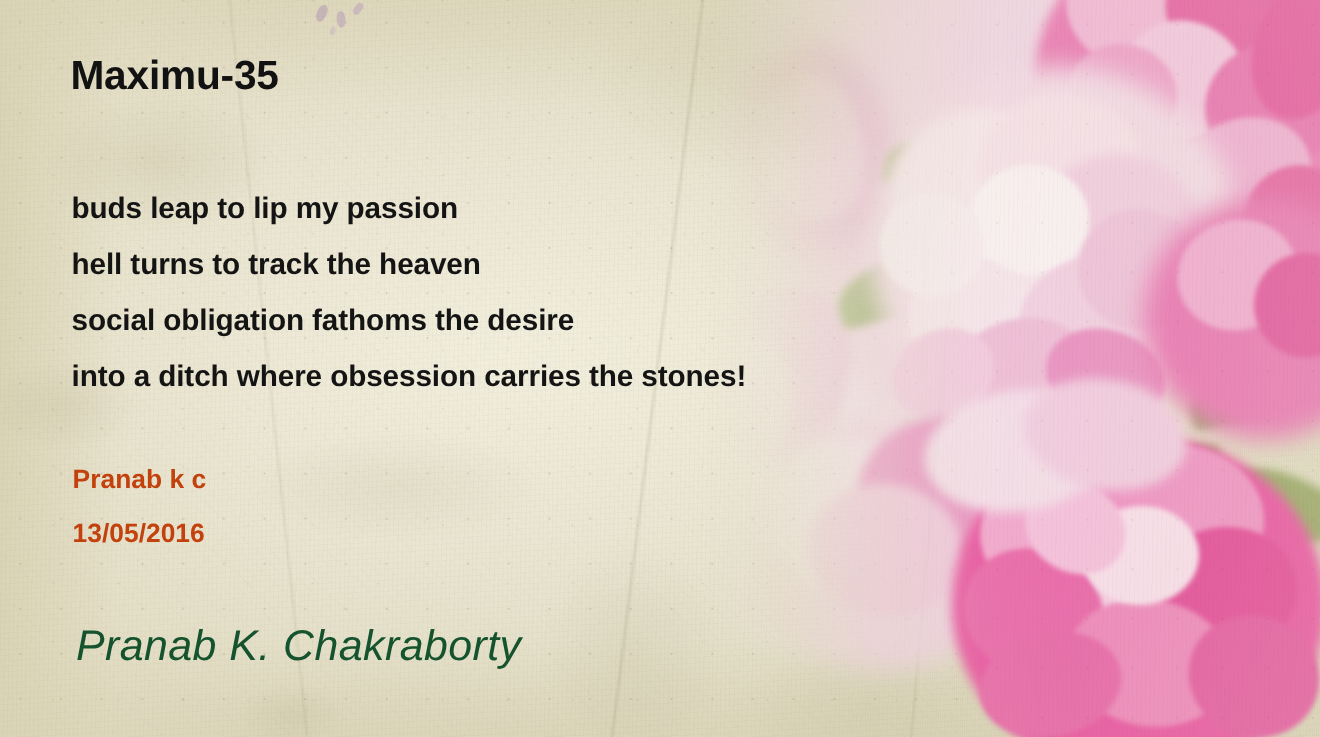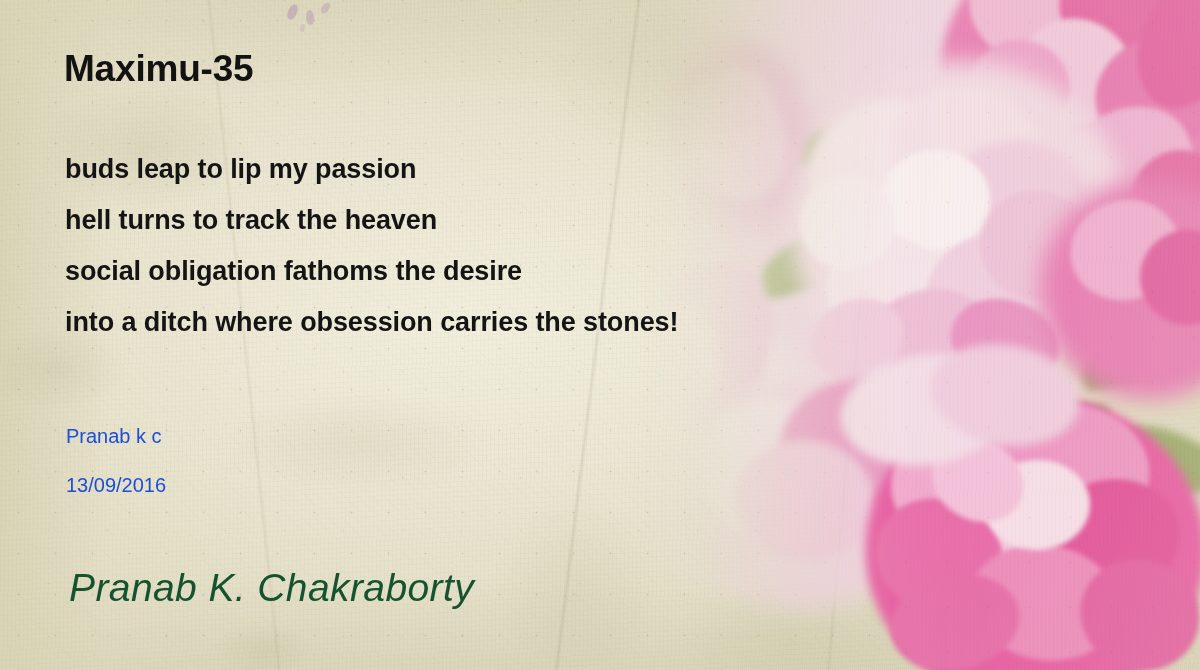--- a/index.html
+++ b/index.html
@@ -166,39 +166,39 @@
     top: 48px;
     font-size: 37px;
     font-weight: bold;
     color: #121212;
     letter-spacing: -0.2px;
     white-space: nowrap;
   }
   .poem-body {
     position: absolute;
     left: 65px;
-    top: 144px;
+    top: 164px;
   }
   .poem-line {
     font-size: 27px;
     font-weight: bold;
     color: #141414;
     line-height: 51px;
     white-space: nowrap;
     letter-spacing: -0.1px;
   }
   .byline {
     position: absolute;
     left: 66px;
     top: 412px;
   }
   .byline div {
-    font-size: 20px;
-    font-weight: normal;
-    color: #1d4ed8;
+    font-size: 24px;
+    font-weight: bold;
+    color: #c2410c;
     line-height: 49px;
     white-space: nowrap;
   }
   .signature {
     position: absolute;
     left: 69px;
     top: 566px;
     font-size: 39px;
     font-style: italic;
     font-weight: normal;
@@ -307,19 +307,19 @@
 
     <div class="poem-body">
       <div class="poem-line">buds leap to lip my passion</div>
       <div class="poem-line">hell turns to track the heaven</div>
       <div class="poem-line">social obligation fathoms the desire</div>
       <div class="poem-line">into a ditch where obsession carries the stones!</div>
     </div>
 
     <div class="byline">
       <div>Pranab k c</div>
-      <div>13/09/2016</div>
+      <div>13/05/2016</div>
     </div>
 
     <div class="signature">Pranab K. Chakraborty</div>
   </div>
 
 </div>
 
 </body></html>

